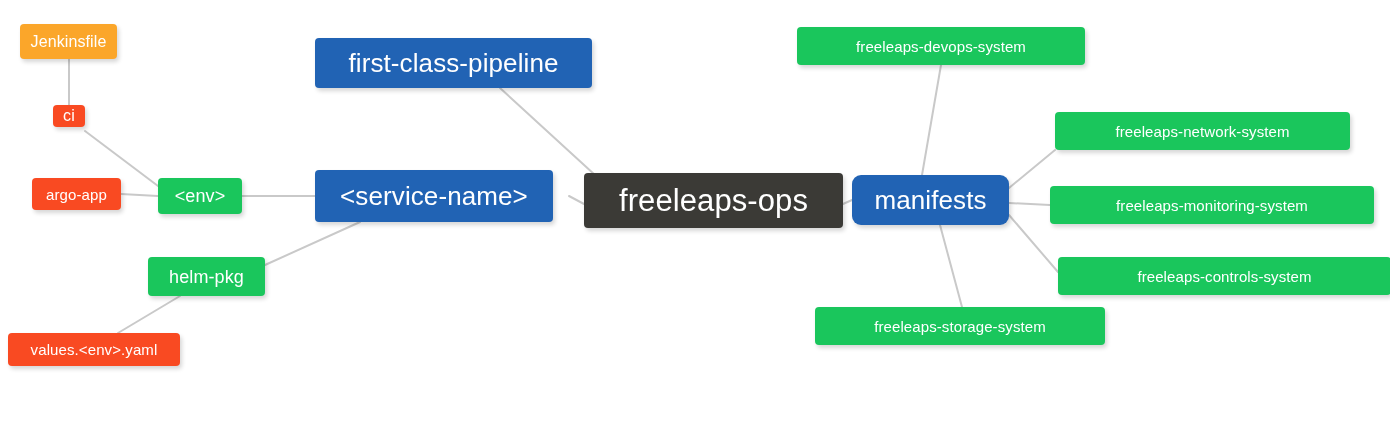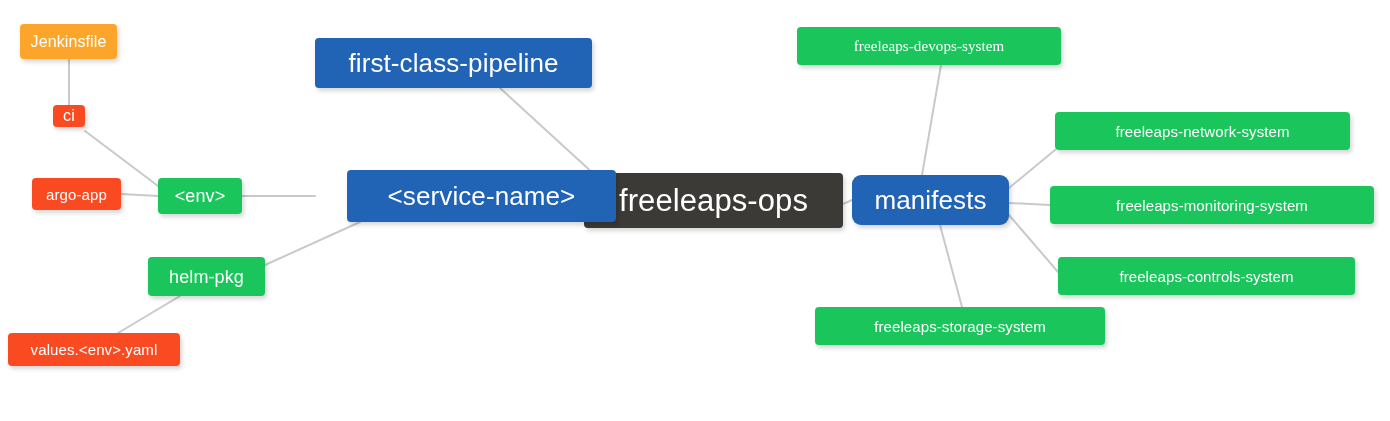--- a/index.html
+++ b/index.html
@@ -66,21 +66,21 @@
       <line x1="922" y1="175" x2="941" y2="65" stroke="#c9c9c9" stroke-width="2" stroke-linecap="round"></line>
       <line x1="1009" y1="188" x2="1055" y2="150" stroke="#c9c9c9" stroke-width="2" stroke-linecap="round"></line>
       <line x1="1009" y1="203" x2="1050" y2="205" stroke="#c9c9c9" stroke-width="2" stroke-linecap="round"></line>
       <line x1="1009" y1="215" x2="1058" y2="272" stroke="#c9c9c9" stroke-width="2" stroke-linecap="round"></line>
       <line x1="940" y1="225" x2="962" y2="307" stroke="#c9c9c9" stroke-width="2" stroke-linecap="round"></line>
     </svg>
   <div id="nodes-layer">
       <div class="node c-dark lvl-root" style="left: 584px; top: 173px; width: 259px; height: 55px; justify-content: center;">
         <span>freeleaps-ops</span>
       </div>
-      <div class="node c-blue lvl-1" style="left: 315px; top: 170px; width: 269px; height: 52px; margin-left: 32px;">
+      <div class="node c-blue lvl-1" style="left: 315px; top: 170px; width: 238px; height: 52px;">
         <span>&lt;service-name&gt;</span>
       </div>
       <div class="node c-blue lvl-1" style="left: 852px; top: 175px; width: 157px; height: 50px; border-radius: 9px;">
         <span>manifests</span>
       </div>
       <div class="node c-blue lvl-1" style="left: 315px; top: 38px; width: 277px; height: 50px;">
         <span>first-class-pipeline</span>
       </div>
       <div class="node c-green lvl-2" style="left: 158px; top: 178px; width: 84px; height: 36px;">
         <span>&lt;env&gt;</span>
@@ -93,29 +93,29 @@
       </div>
       <div class="node c-red lvl-3" style="left: 32px; top: 178px; width: 89px; height: 32px;">
         <span>argo-app</span>
       </div>
       <div class="node c-orange lvl-4" style="left: 20px; top: 24px; width: 97px; height: 35px;">
         <span>Jenkinsfile</span>
       </div>
       <div class="node c-red lvl-3" style="left: 8px; top: 333px; width: 172px; height: 33px;">
         <span>values.&lt;env&gt;.yaml</span>
       </div>
-      <div class="node c-green lvl-3" style="left: 797px; top: 27px; width: 264px; height: 38px; font-family: Liberation Serif, serif;">
+      <div class="node c-green lvl-3" style="left: 797px; top: 27px; width: 288px; height: 38px;">
         <span>freeleaps-devops-system</span>
       </div>
       <div class="node c-green lvl-3" style="left: 1055px; top: 112px; width: 295px; height: 38px;">
         <span>freeleaps-network-system</span>
       </div>
       <div class="node c-green lvl-3" style="left: 1050px; top: 186px; width: 324px; height: 38px;">
         <span>freeleaps-monitoring-system</span>
       </div>
-      <div class="node c-green lvl-3" style="left: 1058px; top: 257px; width: 297px; height: 38px;">
+      <div class="node c-green lvl-3" style="left: 1058px; top: 257px; width: 333px; height: 38px;">
         <span>freeleaps-controls-system</span>
       </div>
       <div class="node c-green lvl-3" style="left: 815px; top: 307px; width: 290px; height: 38px;">
         <span>freeleaps-storage-system</span>
       </div>
     </div>
 </div>
 
 </body></html>

